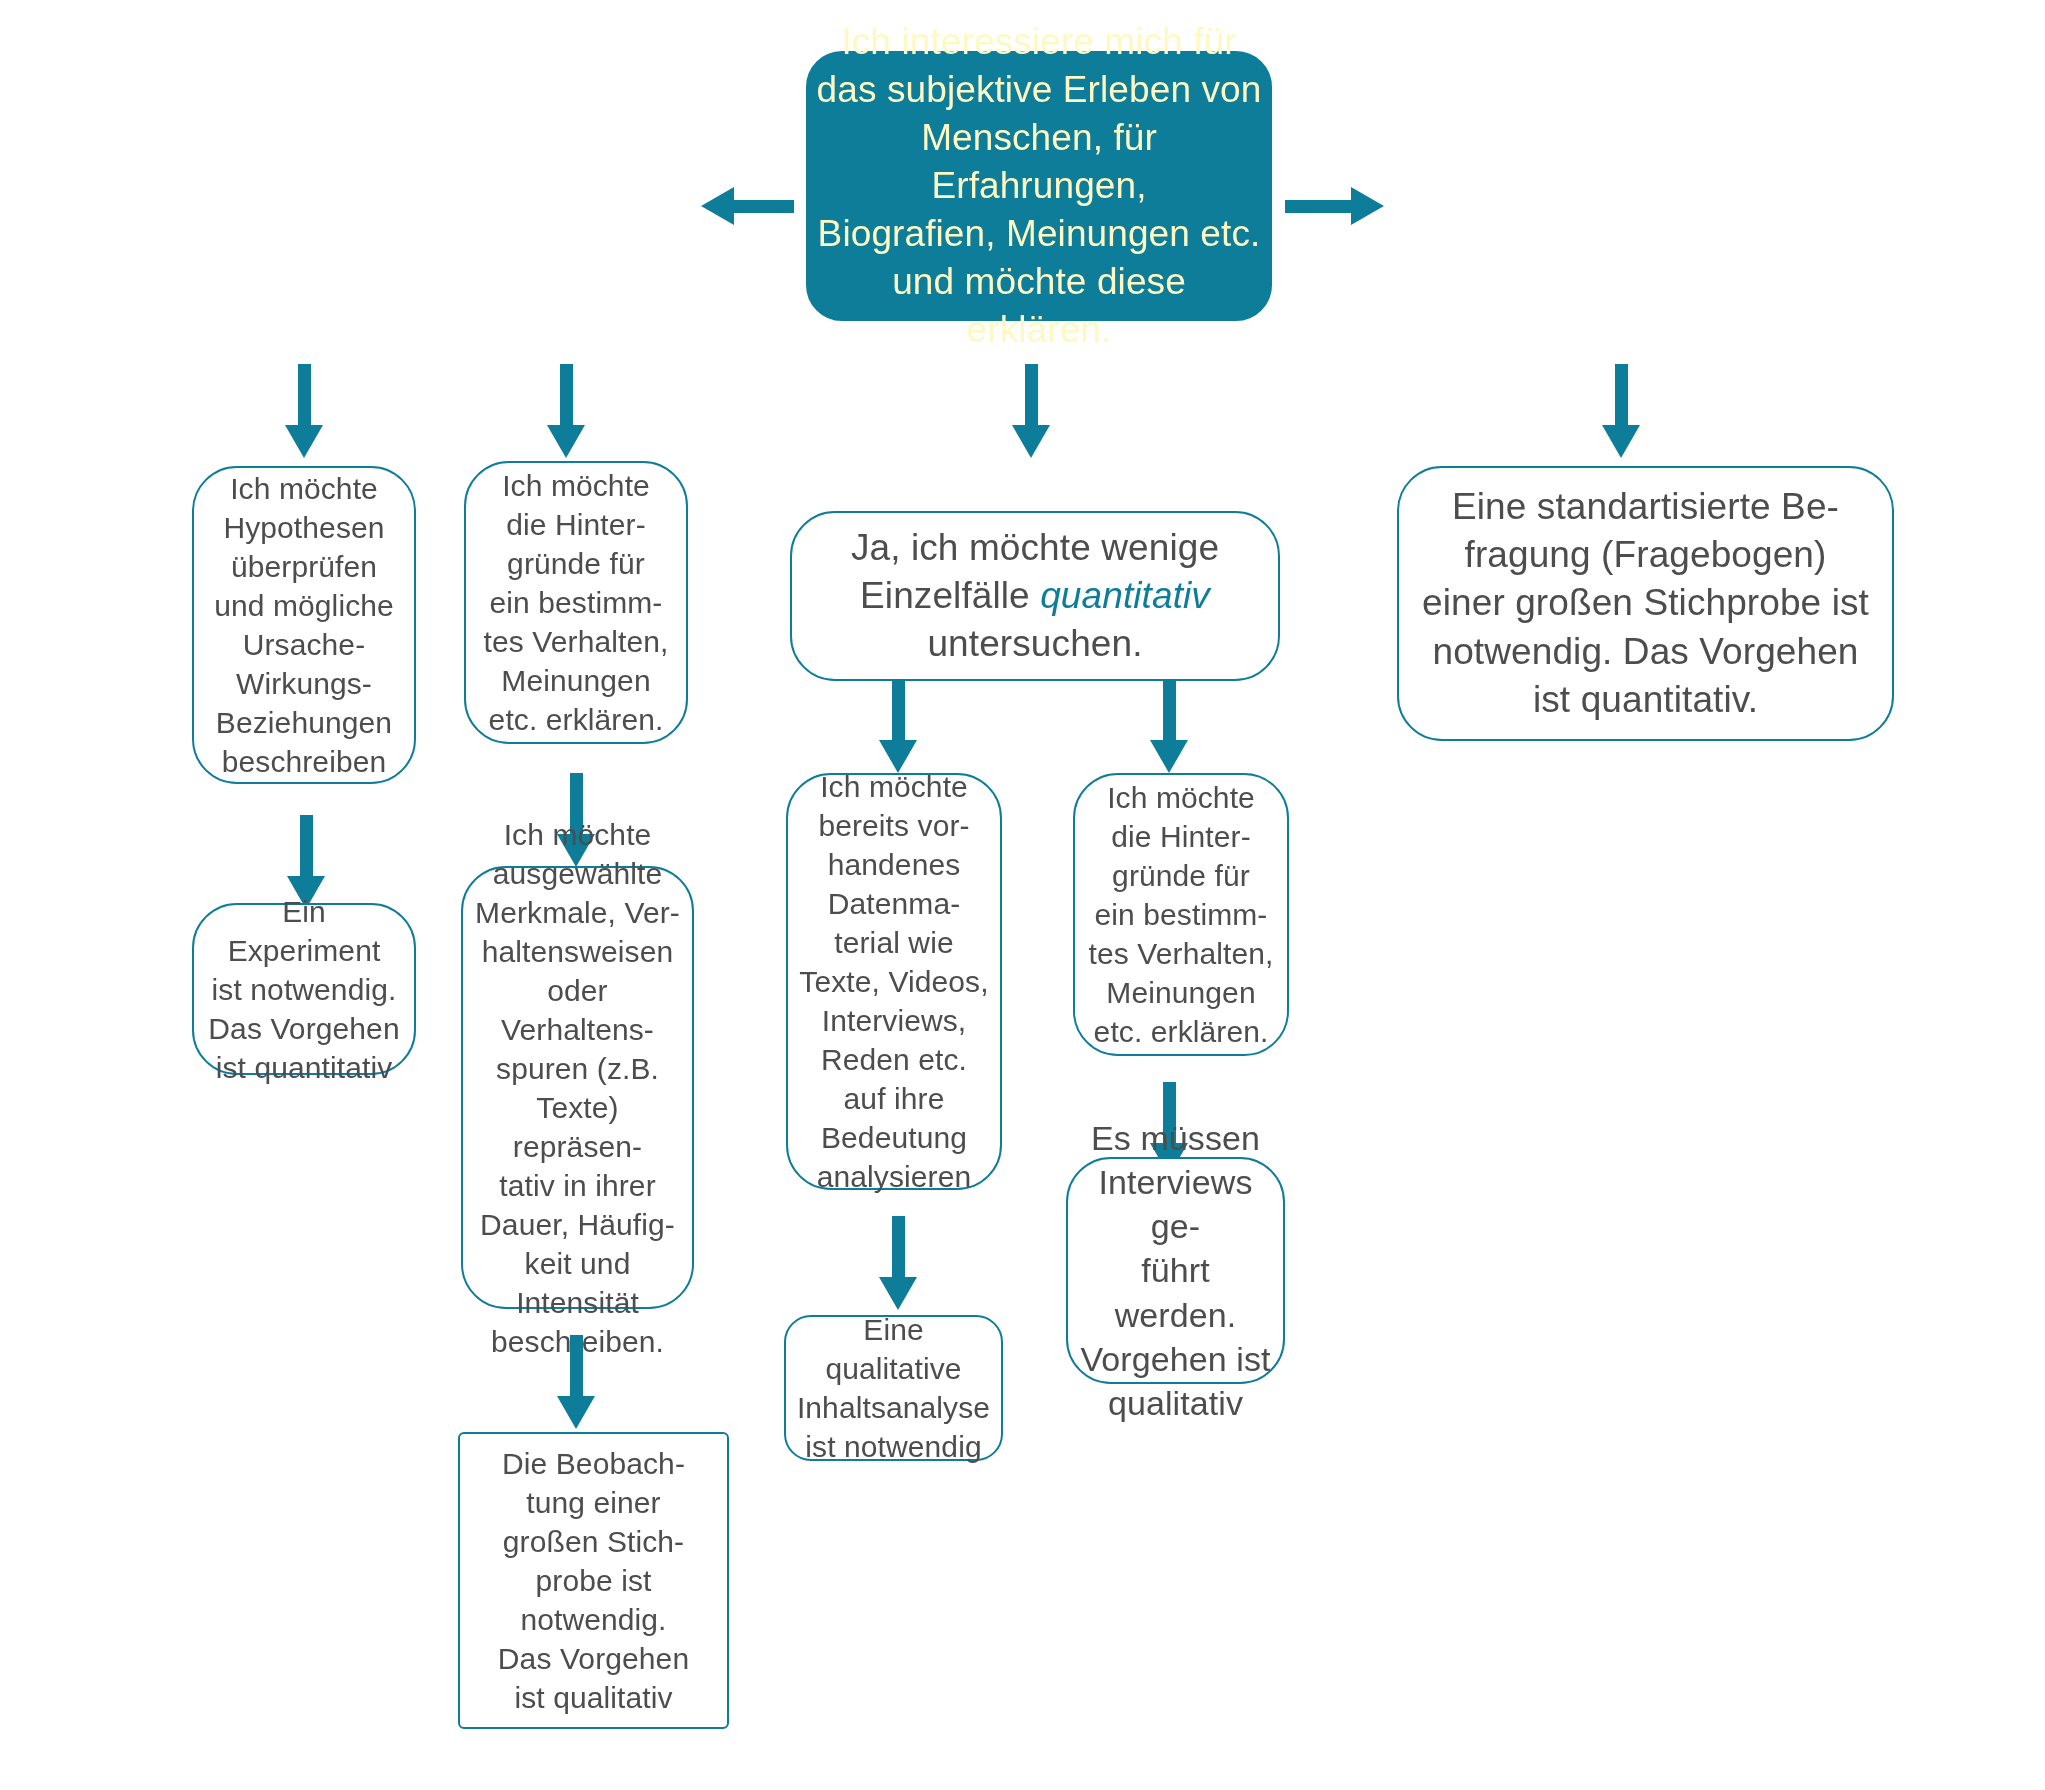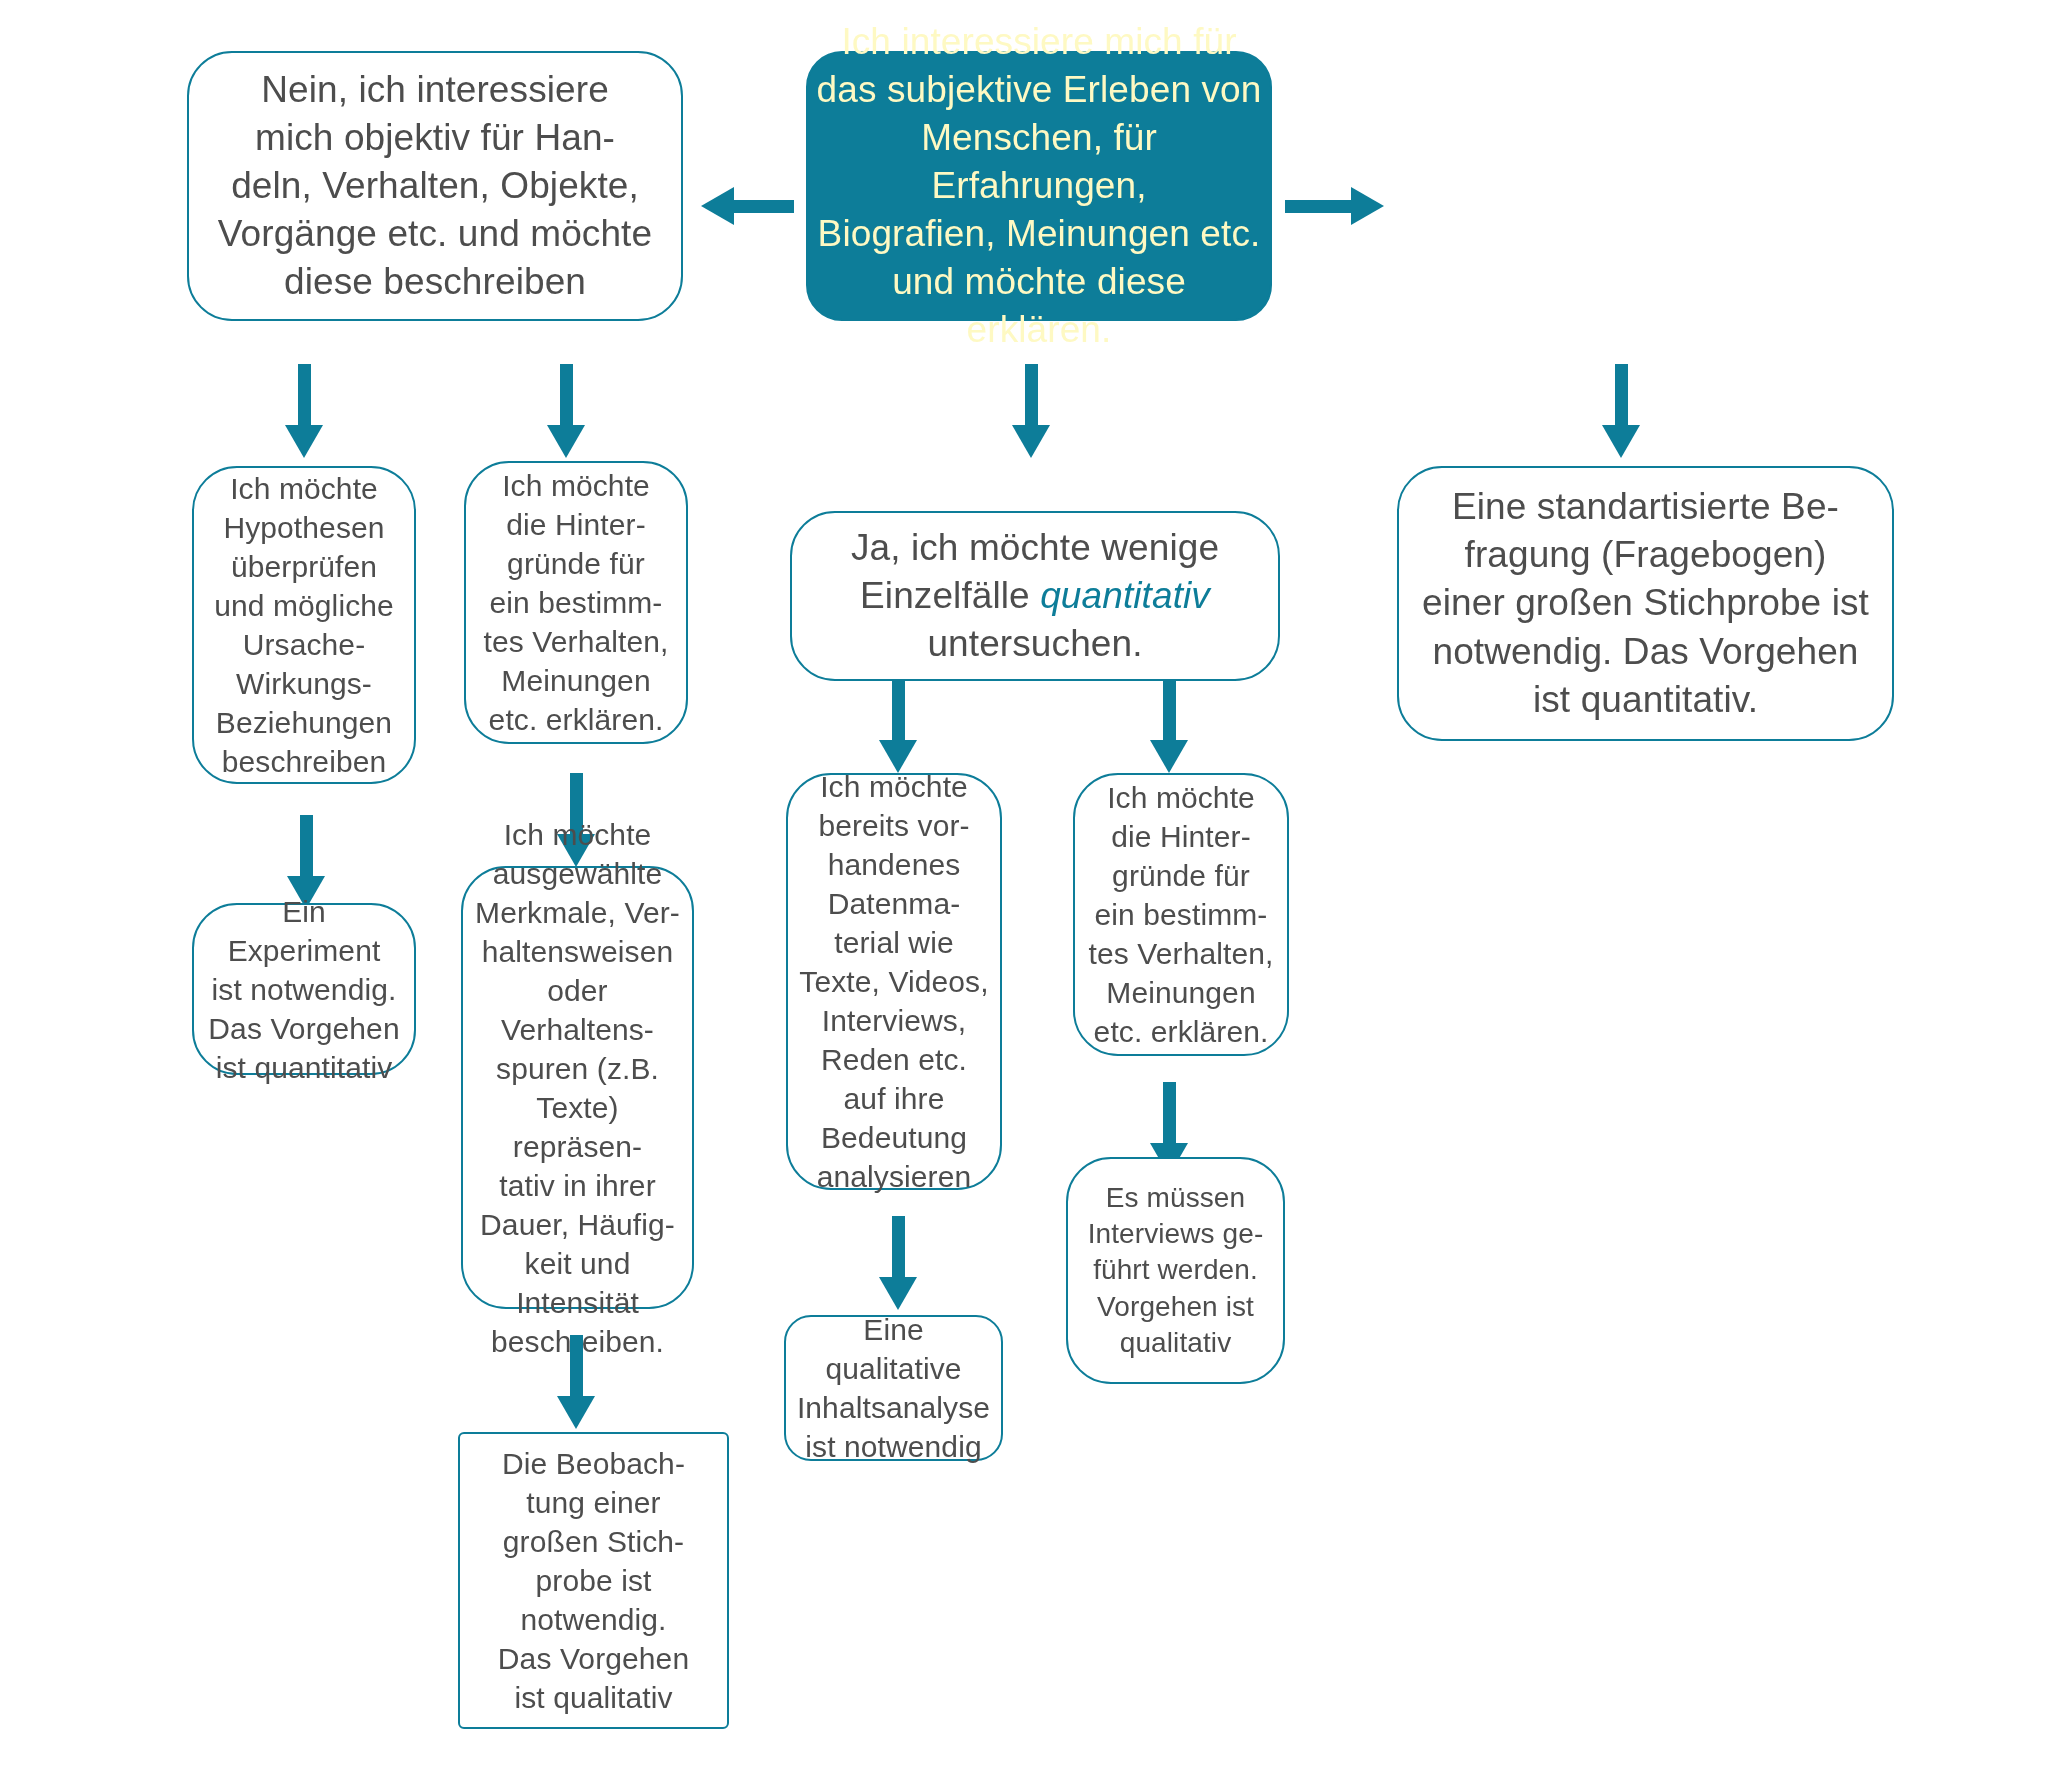--- a/index.html
+++ b/index.html
@@ -80,23 +80,20 @@
     flex: 0 0 auto;
   }
   .arrow-h.left .head { border-right: 33px solid #0d7d99; order: -1; }
   .arrow-h.right .head { border-left: 33px solid #0d7d99; }
 </style>
 </head>
 <body>
 
 <div id="canvas">
 
-  <div class="node" style="left:187px; top:51px; width:496px; height:270px; border-radius:45px; font-size:37px;">
-    <span class="txt">Nein, ich interessiere<br>mich objektiv für Han-<br>deln, Verhalten, Objekte,<br>Vorgänge etc. und möchte<br>diese beschreiben</span>
-  </div>
 
   <div class="node root" style="left:806px; top:51px; width:466px; height:270px; border-radius:36px; font-size:37px;">
     <span class="txt">Ich interessiere mich für<br>das subjektive Erleben von<br>Menschen, für Erfahrungen,<br>Biografien, Meinungen etc.<br>und möchte diese erklären.</span>
   </div>
 
 
   <div class="arrow-h left" style="left:701px; top:187px; width:93px; height:38px;">
     <span class="head"></span>
     <span class="shaft"></span>
   </div>
@@ -194,18 +191,18 @@
   </div>
 
   <div class="node" style="left:458px; top:1432px; width:271px; height:297px; border-radius:6px; font-size:30px;">
     <span class="txt">Die Beobach-<br>tung einer<br>großen Stich-<br>probe ist<br>notwendig.<br>Das Vorgehen<br>ist qualitativ</span>
   </div>
 
   <div class="node" style="left:784px; top:1315px; width:219px; height:146px; border-radius:27px; font-size:30px;">
     <span class="txt">Eine qualitative<br>Inhaltsanalyse<br>ist notwendig</span>
   </div>
 
-  <div class="node" style="left:1066px; top:1157px; width:219px; height:227px; border-radius:45px; font-size:28px;">
+  <div class="node" style="left:1066px; top:1157px; width:219px; height:227px; border-radius:45px; font-size:34px;">
     <span class="txt">Es müssen<br>Interviews ge-<br>führt werden.<br>Vorgehen ist<br>qualitativ</span>
   </div>
 
 </div>
 
 
 </body></html>

